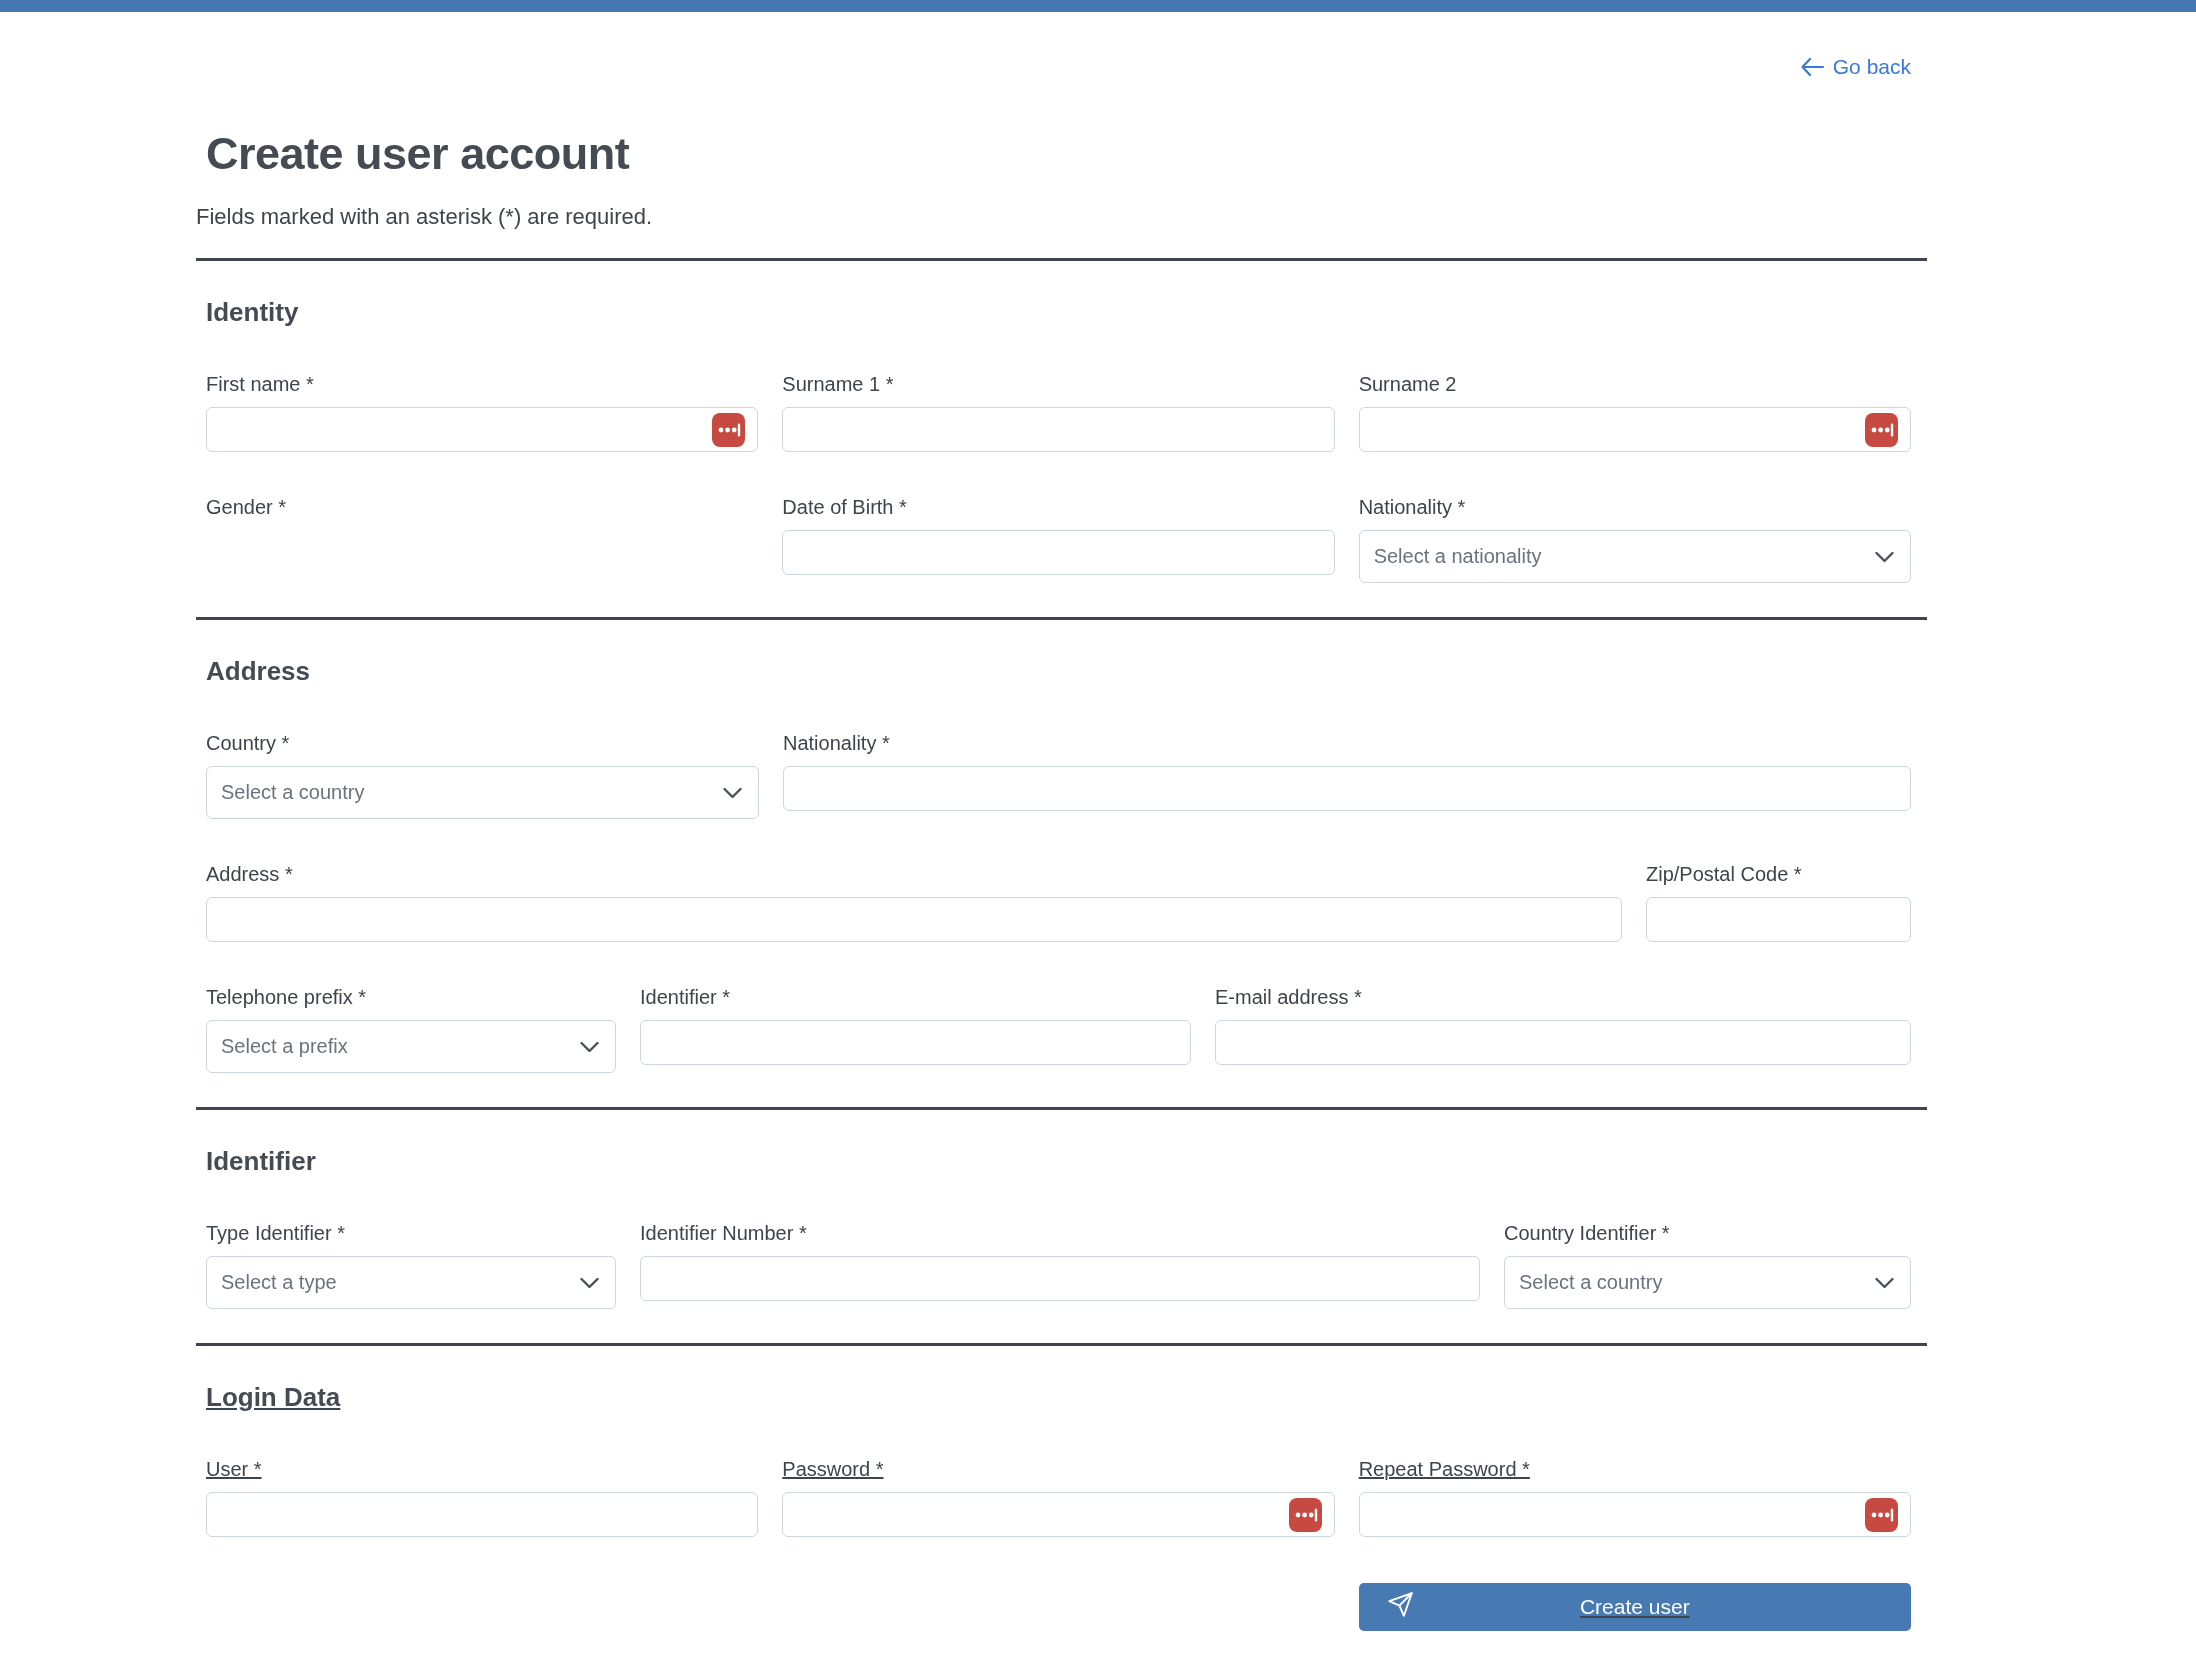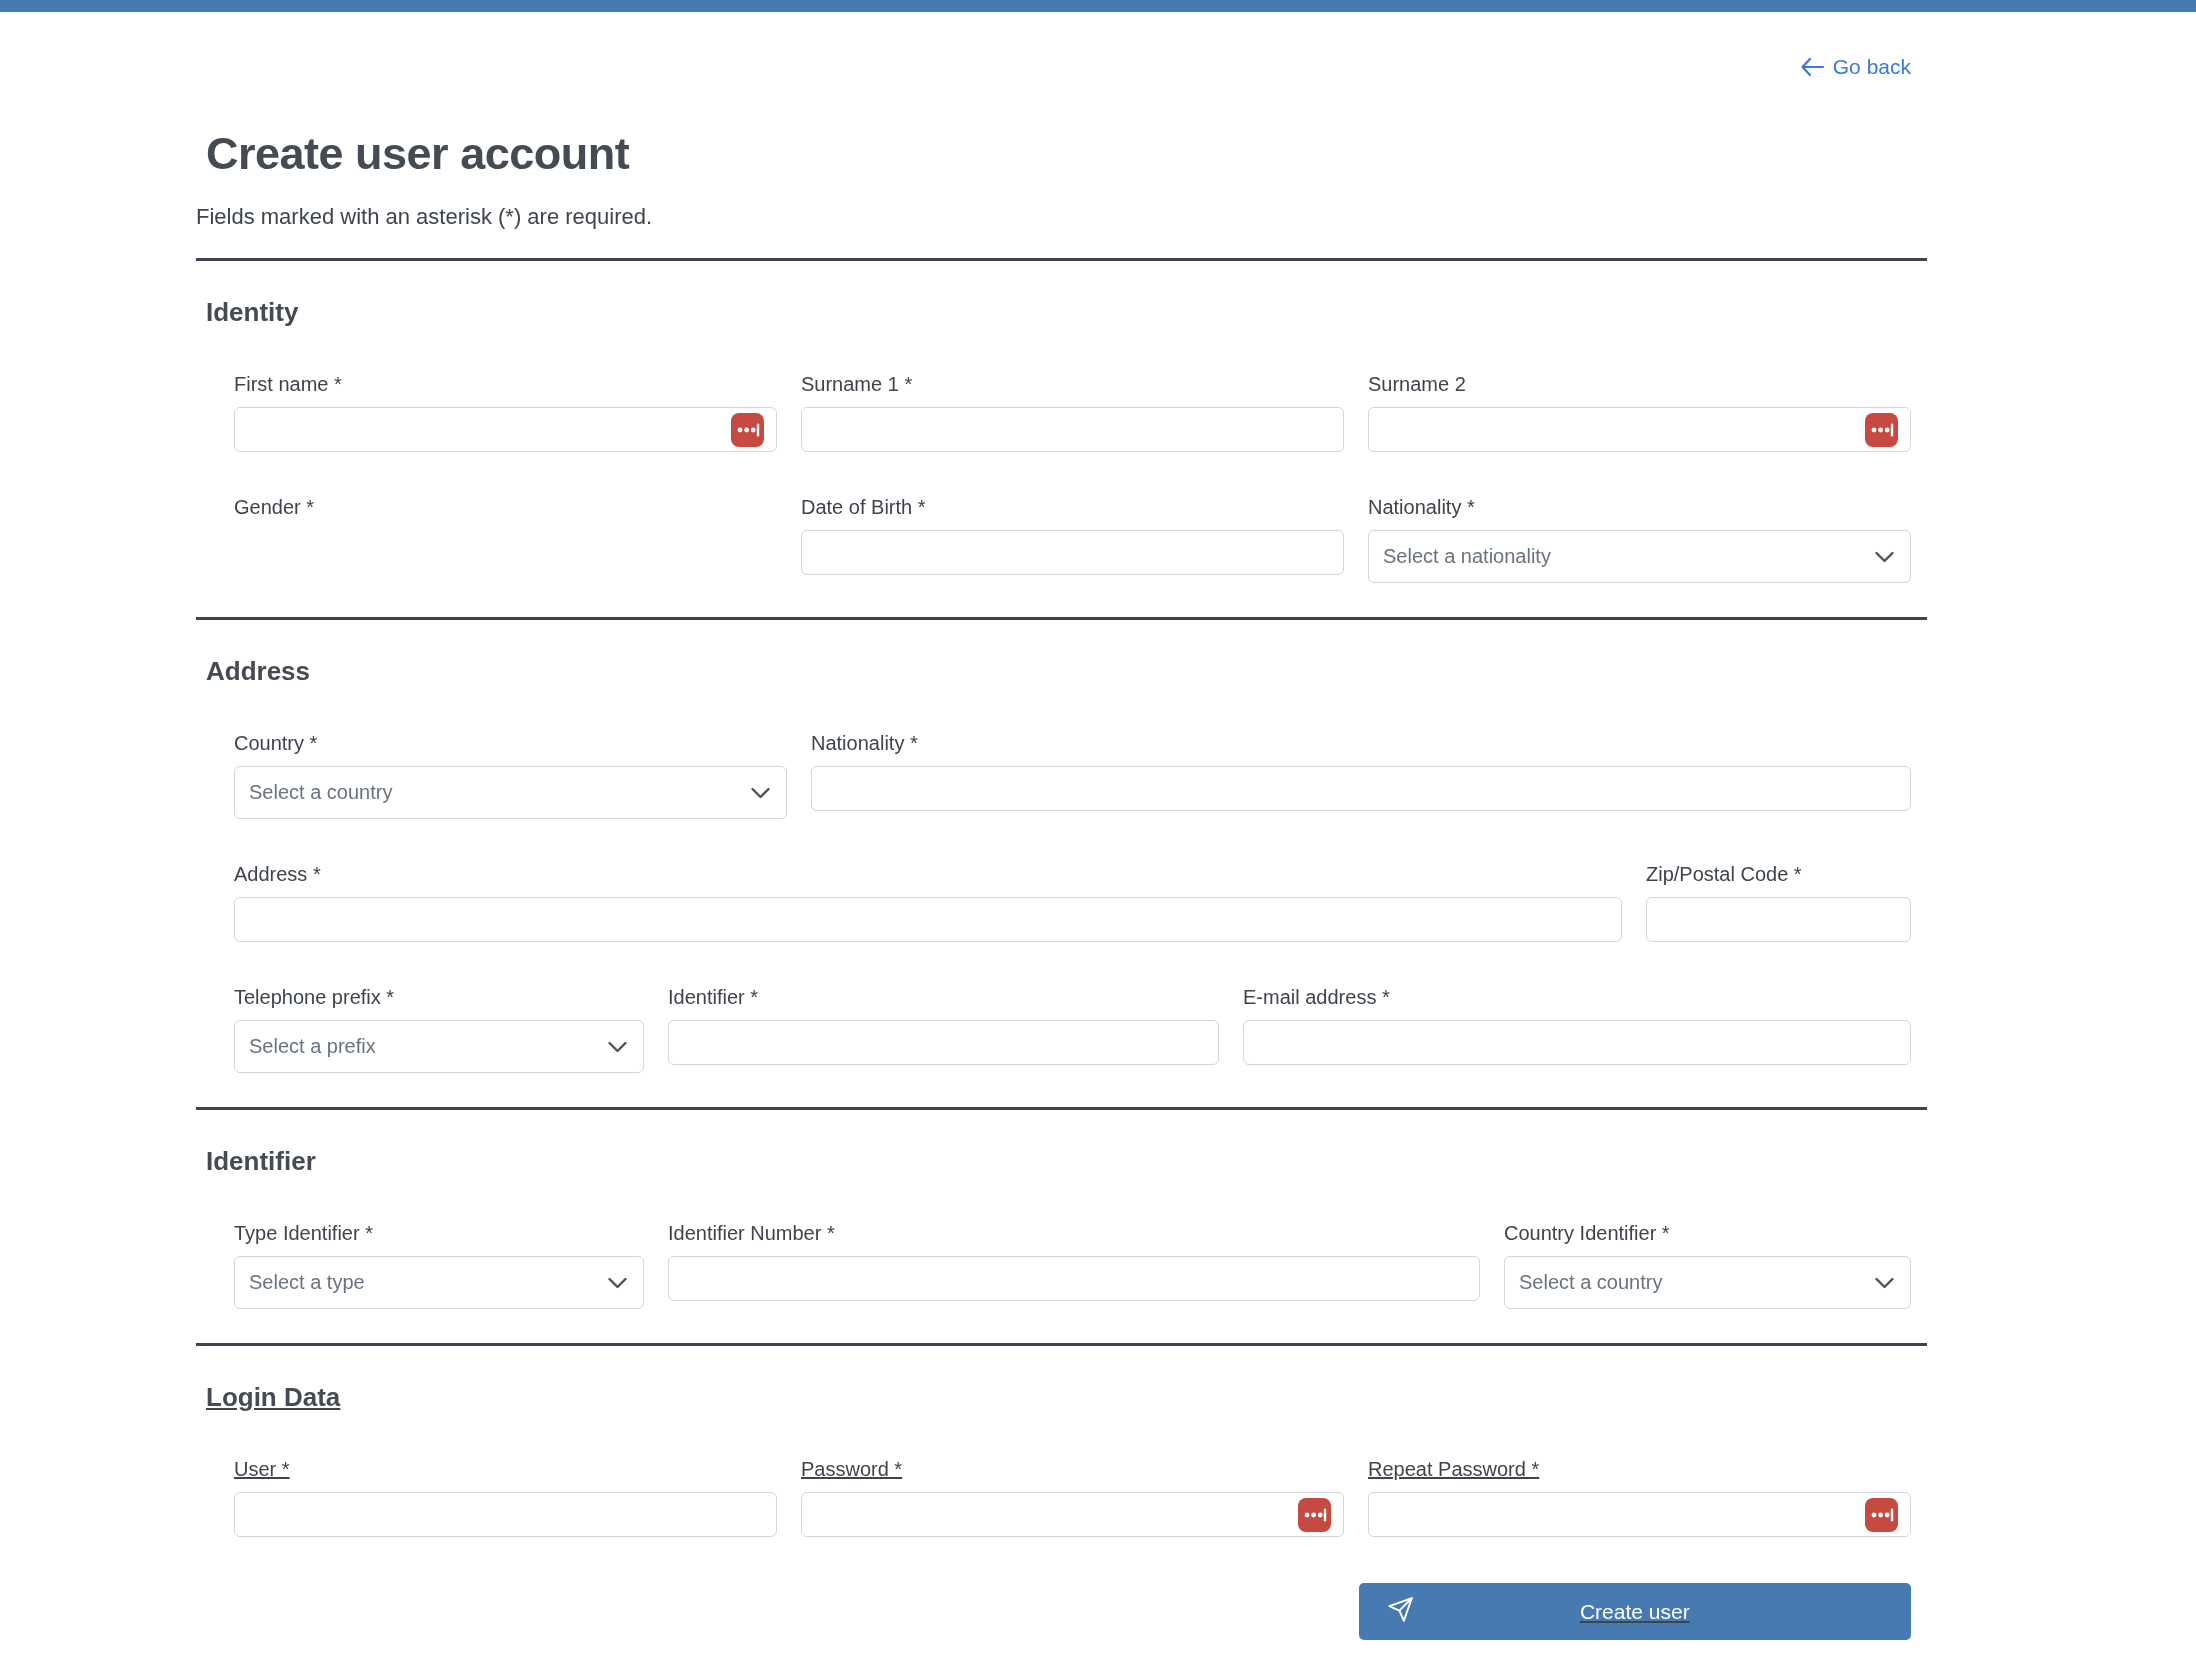--- a/index.html
+++ b/index.html
@@ -34,21 +34,21 @@
   section.form-section {
     border-top: 3px solid #3F4450;
     padding: 36px 16px 34px 10px;
   }
   section.form-section.last { padding-bottom: 0; text-decoration: underline; }
   h2.section-title {
     margin: 0 0 46px;
     font-size: 26px; line-height: 30px; font-weight: bold; color: #454B52;
   }
 
-  .row { display: grid; gap: 4px 24px; margin-left: 28px; }
+  .row { display: grid; gap: 4px 24px; }
   .row + .row { margin-top: 44px; }
   .cols-3        { grid-template-columns: 1fr 1fr 1fr; }
   .cols-country  { grid-template-columns: 553px 1fr; }
   .cols-address  { grid-template-columns: 1fr 265px; }
   .cols-phone    { grid-template-columns: 410px 551px 1fr; }
   .cols-ident    { grid-template-columns: 410px 1fr 407px; }
 
   .field label {
     display: block; font-size: 20px; line-height: 23px;
     color: #3E444C; margin-bottom: 11px;
@@ -68,21 +68,21 @@
     position: relative; height: 53px;
     border: 1px solid #CFD6DD; border-radius: 6px;
     display: flex; align-items: center;
     padding: 0 64px 0 14px;
     font-size: 20px; color: #6A737D; background: #fff; cursor: pointer;
   }
   .select .chevron { position: absolute; right: 16px; top: 50%; transform: translateY(-50%); display: block; }
 
   .submit-row { margin-top: 46px; display: grid; grid-template-columns: 1fr 1fr 1fr; gap: 0 24px; }
   .btn-submit {
-    grid-column: 3; position: relative; height: 57px;
+    grid-column: 3; position: relative; height: 48px;
     background: #4779B3; border: none; border-radius: 5px;
     color: #ffffff; font-size: 21px; font-family: inherit; cursor: pointer;
   }
   .btn-submit .send-icon { position: absolute; left: 28px; top: 50%; transform: translateY(-50%); }
 </style>
 </head>
 <body>
 
 <div class="topbar"></div>
 

